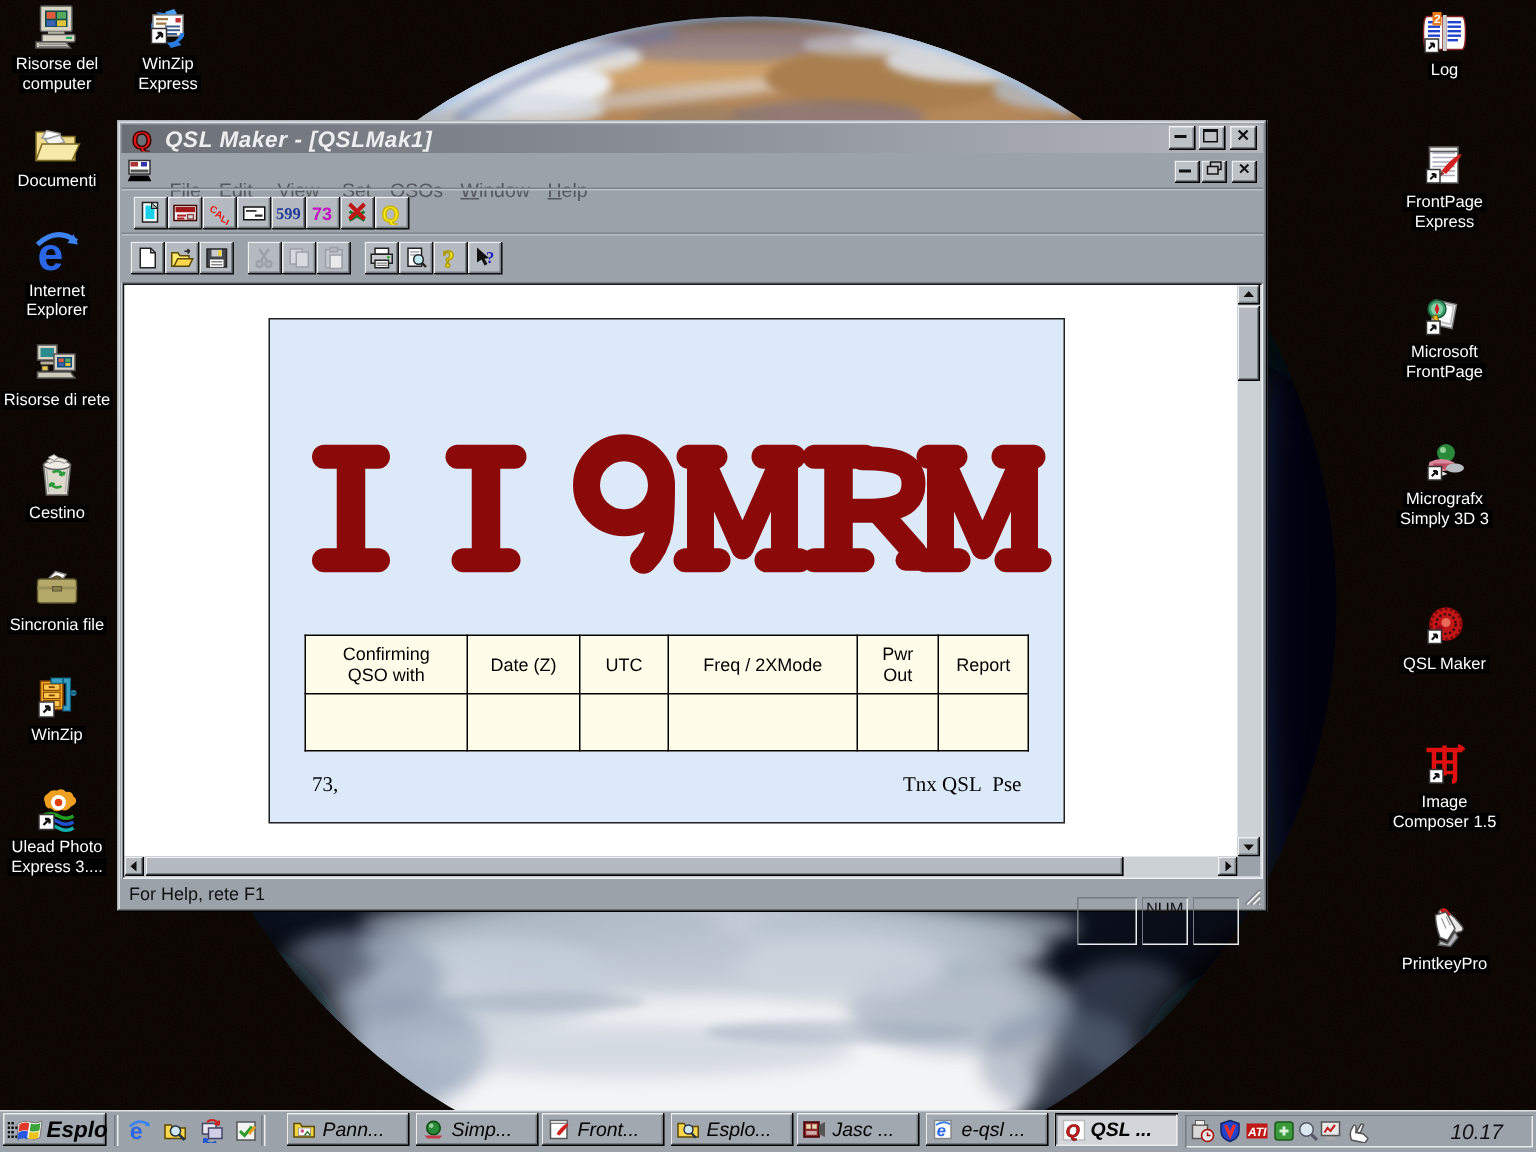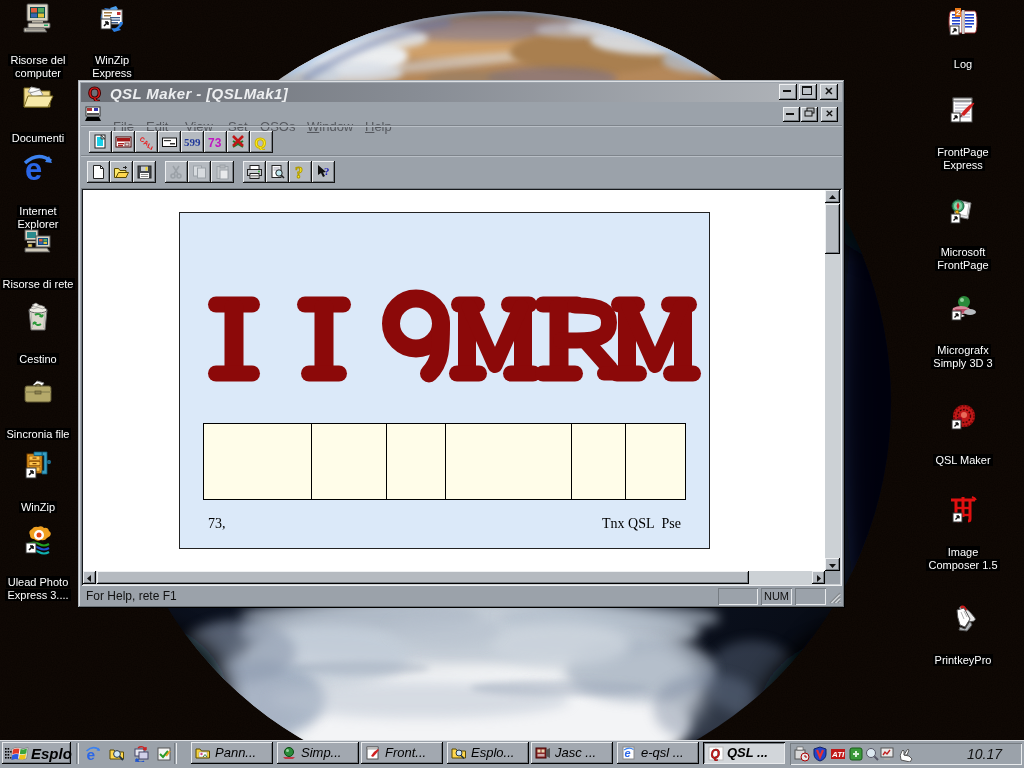--- a/index.html
+++ b/index.html
@@ -1,19 +1,19 @@
 <!DOCTYPE html>
 <html><head><meta charset="utf-8">
 <style>
 *{margin:0;padding:0;box-sizing:border-box}
 html,body{width:1024px;height:768px;overflow:hidden;background:#0a0502;font-family:"Liberation Sans",sans-serif}
 #desk{position:absolute;left:0;top:0;width:1024px;height:768px}
 .ico{position:absolute;width:76px;text-align:center;color:#fff;font-size:11px;line-height:13px}
 .ico svg{display:block;margin:0 auto}
-.ico .lbl{margin-top:20px}
+.ico .lbl{margin-top:3px}
 .ico .lbl span{background:#000;padding:0 2px}
 .win{position:absolute;left:78px;top:80px;width:767px;height:528px;background:#9ba2aa;
  box-shadow:inset -1px -1px 0 #000,inset 1px 1px 0 #aab0b6,inset -2px -2px 0 #6d7378,inset 2px 2px 0 #dde0e4}
 .tbar{position:absolute;left:3px;top:3px;right:3px;height:19px;letter-spacing:.4px;
  background:linear-gradient(90deg,#6b6f76 0%,#888d95 45%,#b3b7bc 100%);
  color:#eceef0;font:bold italic 15px "Liberation Sans",sans-serif}
 .tbar .ttl{position:absolute;left:29px;top:2px}
 .cbtn{position:absolute;width:18px;height:16px;background:#bdc2c7;
  box-shadow:inset -1px -1px 0 #000,inset 1px 1px 0 #eef0f2,inset -2px -2px 0 #777d83;
  font:bold 10px "Liberation Sans",sans-serif;color:#111;text-align:center}
@@ -25,21 +25,21 @@
 .tbtn{position:absolute;width:23px;height:22px;background:#b5bac0;
  box-shadow:inset -1px -1px 0 #111,inset 1px 1px 0 #eef0f2,inset -2px -2px 0 #777d83}
 .tbtn svg{position:absolute;left:3px;top:3px}
 .client{position:absolute;left:3px;top:108px;right:3px;bottom:22px;
  box-shadow:inset 1px 1px 0 #777d83,inset -1px -1px 0 #eef0f2,inset 2px 2px 0 #16191c,inset -2px -2px 0 #ccd0d4;
  background:#fff}
 .vscroll{position:absolute;right:2px;top:2px;width:15px;bottom:15px;background:#ccd1d5}
 .hscroll{position:absolute;left:2px;bottom:2px;height:13px;right:17px;background:#ccd1d5}
 .sbtn{position:absolute;background:#b5bac0;box-shadow:inset -1px -1px 0 #000,inset 1px 1px 0 #eef0f2,inset -2px -2px 0 #777d83}
 .status{position:absolute;left:3px;bottom:3px;right:3px;height:19px;font-size:12px;color:#111}
-.spanel{position:absolute;top:2px;height:17px;box-shadow:inset 1px 1px 0 #767c82,inset -1px -1px 0 #e9ebed}
+.spanel{position:absolute;top:12px;height:32px;box-shadow:inset 1px 1px 0 #767c82,inset -1px -1px 0 #e9ebed}
 .card{position:absolute;left:96px;top:22px;width:531px;height:337px;background:#dbe9f9;border:1px solid #222}
 .qtable{position:absolute;left:23px;top:210px;width:482px;height:77px;border-collapse:collapse;table-layout:fixed;background:#fffde9}
 .qtable td{border:1px solid #000;font-size:12px;color:#000;text-align:center;vertical-align:middle;line-height:14px}
 .tb-task{position:absolute;top:740px;left:0;width:1024px;height:28px;background:#9ba2aa;box-shadow:inset 0 1px 0 #dde0e4}
 .task{position:absolute;top:2px;height:22px;width:82px;background:#a2a8b0;
  box-shadow:inset -1px -1px 0 #000,inset 1px 1px 0 #e9ebed,inset -2px -2px 0 #767c82;
  font:italic 13px "Liberation Sans",sans-serif;color:#000}
 .task svg,.task b,.task i{vertical-align:middle}
 .tsep{position:absolute;top:3px;width:3px;height:21px;box-shadow:inset 1px 0 0 #767c82,inset -1px 0 0 #e9ebed}
 </style></head>
@@ -563,20 +563,28 @@
     <table class="qtable" cellspacing="0">
      <colgroup>
               <col style="width:108px">
               <col style="width:75px">
               <col style="width:59px">
               <col style="width:126px">
               <col style="width:54px">
               <col style="width:60px">
             </colgroup>
      <tbody>
+              <tr style="height:39px">
+                <td>Confirming<br>QSO with</td>
+                <td>Date (Z)</td>
+                <td>UTC</td>
+                <td>Freq / 2XMode</td>
+                <td>Pwr<br>Out</td>
+                <td>Report</td>
+              </tr>
      <tr style="height:38px">
                 <td></td>
                 <td></td>
                 <td></td>
                 <td></td>
                 <td></td>
                 <td></td>
               </tr>
     </tbody>
           </table>

